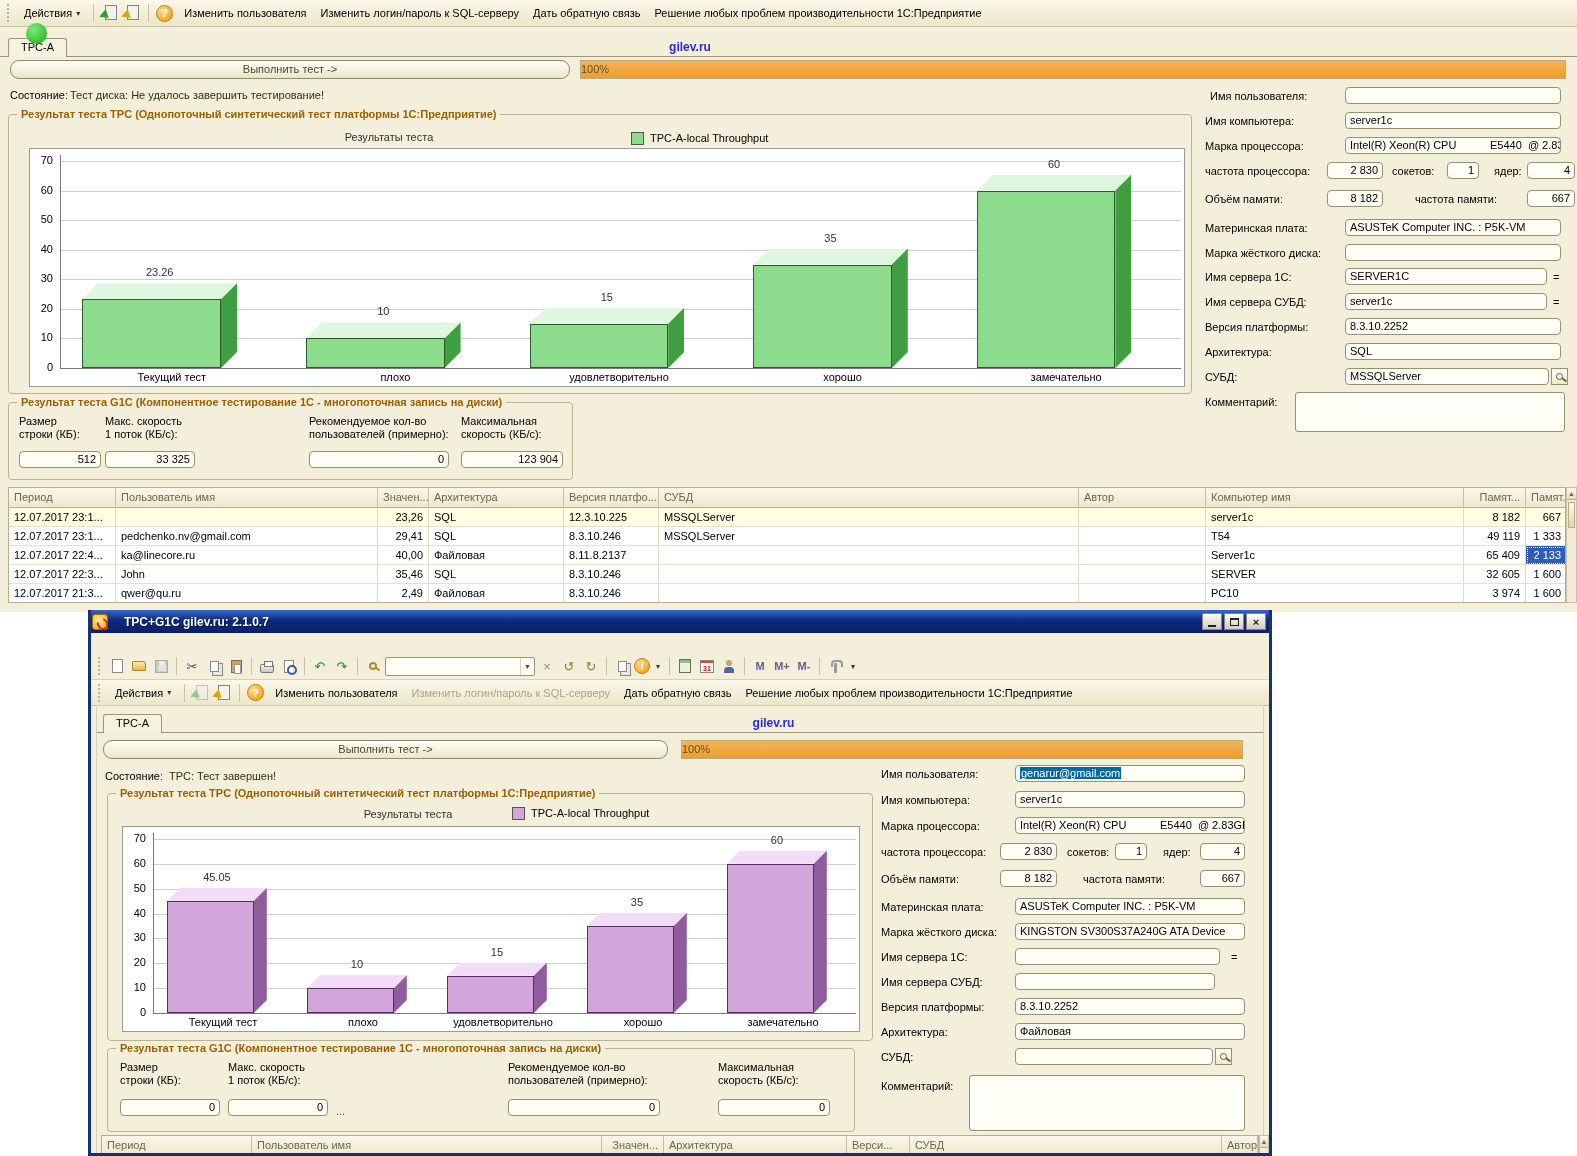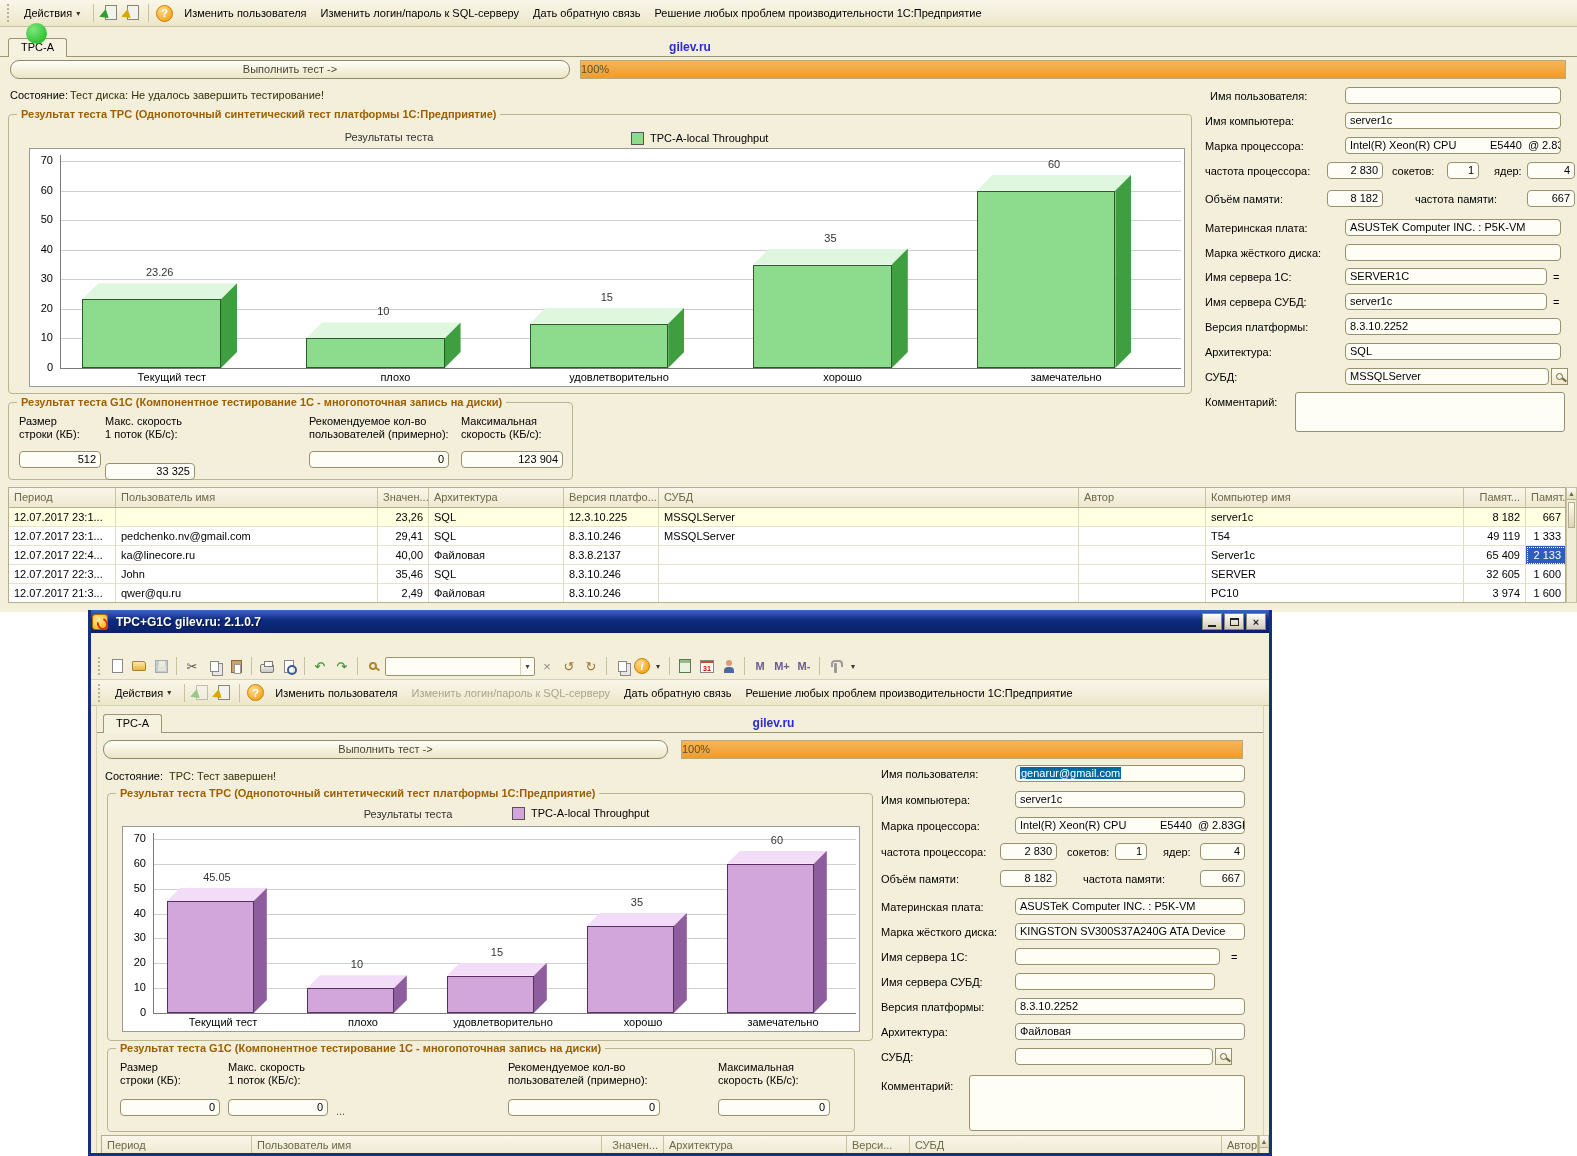--- a/index.html
+++ b/index.html
@@ -54,21 +54,21 @@
 .tbl-cell{flex:none;height:19px;line-height:18px;padding:0 5px;border-right:1px solid #e0dbc2;border-bottom:1px solid #e7e2ca;overflow:hidden;white-space:nowrap;background:#fff}
 .tbl-head .tbl-cell{background:linear-gradient(#faf7ea,#eee8cf);color:#6e6847;border-right:1px solid #c9c2a0;border-bottom:1px solid #b5ae8c;height:20px}
 .tbl-row.hl .tbl-cell{background:#ffffe1}
 .tbl-cell.sel{background:#2e5cb8;color:#fff;outline:1px dotted #fff;outline-offset:-2px}
 .tbl-cell.r{text-align:right}
 .sb{position:absolute;background:#f0ecd8;border:1px solid #c9c2a0}
 .sb-btn{position:absolute;left:0;top:0;width:100%;height:12px;background:linear-gradient(#fdfbf2,#e3dcc0);border-bottom:1px solid #b5ae8c;font-size:7px;text-align:center;line-height:11px;color:#6e6847}
 .sb-thumb{position:absolute;left:1px;top:14px;width:7px;height:26px;background:linear-gradient(#fdfbf2,#ddd5b5);border:1px solid #b5ae8c}
 .green-dot{position:absolute;left:26px;top:23px;width:21px;height:21px;border-radius:50%;background:radial-gradient(circle at 35% 30%,#7ee87e,#12b212);z-index:60}
 .front-window{position:absolute;left:88px;top:610px;width:1184px;height:546px;background:#f3efda;border:3px solid #16317c;border-top:none;overflow:hidden;z-index:40}
-.titlebar{position:absolute;left:-3px;top:0;width:1184px;height:23px;background:linear-gradient(#3a66c8,#0d2a7e 45%,#0a2168);display:flex;align-items:center;padding:0 4px;gap:8px}
+.titlebar{position:absolute;left:-3px;top:0;width:1184px;height:23px;background:linear-gradient(#3a66c8,#0d2a7e 45%,#0a2168);display:flex;align-items:center;padding:0 4px;gap:16px}
 .app-icon{width:16px;height:16px;flex:none;border-radius:3px;background:radial-gradient(circle at 40% 35%,#ffe9a0,#f6a800);border:1px solid #b06a00;position:relative}
 .app-icon::after{content:"";position:absolute;left:4px;top:3px;width:7px;height:8px;border:2px solid #d92b04;border-radius:50%;border-top-color:transparent;transform:rotate(-30deg)}
 .title-text{color:#fff;font-weight:bold;font-size:12px;text-shadow:1px 1px 1px #061442;white-space:nowrap}
 .tbtns{margin-left:auto;display:flex;gap:2px;padding-right:2px}
 .tbtn{width:20px;height:17px;background:linear-gradient(#fefdf8,#cfcaba);border:1px solid #8a8675;display:flex;align-items:center;justify-content:center;font-size:11px;font-weight:bold;color:#222}
 .g-min{width:8px;height:2px;background:#222;margin-top:8px}
 .g-max{width:9px;height:8px;border:1px solid #222;border-top-width:2px}
 .menubar{position:absolute;left:0;top:23px;width:1178px;height:20px;background:#f3efda;border-bottom:1px solid #d8d2b2;display:flex;align-items:center;padding-left:10px}
 .menu-item{padding:2px 8px;white-space:nowrap}
 .stdbar{position:absolute;left:0;top:43px;width:1178px;height:27px;background:#f3efda;border-bottom:1px solid #d8d2b2;display:flex;align-items:center;padding-left:4px;gap:2px}
@@ -197,21 +197,21 @@
       <div class="grp-caption">Результат теста G1C (Компонентное тестирование 1С - многопоточная запись на диски)</div>
       <div class="flabel2" style="left:10px;top:12px">Размер
 строки (КБ):</div>
       <div class="flabel2" style="left:96px;top:12px">Макс. скорость
 1 поток (КБ/с):</div>
       <div class="flabel2" style="left:300px;top:12px">Рекомендуемое кол-во
 пользователей (примерно):</div>
       <div class="flabel2" style="left:452px;top:12px">Максимальная
 скорость (КБ/с):</div>
       <div class="fld num" style="left:10px;top:48px;width:82px">512</div>
-      <div class="fld num" style="left:96px;top:60px;width:90px">33 325</div>
+      <div class="fld num" style="left:96px;top:48px;width:90px">33 325</div>
       <div class="fld num" style="left:300px;top:48px;width:140px">0</div>
       <div class="fld num" style="left:452px;top:48px;width:102px">123 904</div>
     </div>
 
     <div class="flabel" style="left:1210px;top:90px">Имя пользователя:</div>
     <div class="fld" style="left:1345px;top:87px;width:216px"></div>
     <div class="flabel" style="left:1205px;top:115px">Имя компьютера:</div>
     <div class="fld" style="left:1345px;top:112px;width:216px">server1c</div>
     <div class="flabel" style="left:1205px;top:140px">Марка процессора:</div>
     <div class="fld" style="left:1345px;top:137px;width:216px">Intel(R) Xeon(R) CPU           E5440  @ 2.83GH</div>
@@ -282,21 +282,21 @@
           <div class="tbl-cell" style="width: 127px;"></div>
           <div class="tbl-cell" style="width: 258px;">T54</div>
           <div class="tbl-cell r" style="width: 62px;">49 119</div>
           <div class="tbl-cell r" style="width: 41px;">1 333</div>
         </div>
         <div class="tbl-row">
           <div class="tbl-cell" style="width: 107px;">12.07.2017 22:4...</div>
           <div class="tbl-cell" style="width: 262px;">ka@linecore.ru</div>
           <div class="tbl-cell r" style="width: 51px;">40,00</div>
           <div class="tbl-cell" style="width: 135px;">Файловая</div>
-          <div class="tbl-cell" style="width: 95px;">8.3.8.2137</div>
+          <div class="tbl-cell" style="width: 95px;">8.11.8.2137</div>
           <div class="tbl-cell" style="width: 420px;"></div>
           <div class="tbl-cell" style="width: 127px;"></div>
           <div class="tbl-cell" style="width: 258px;">Server1c</div>
           <div class="tbl-cell r" style="width: 62px;">65 409</div>
           <div class="tbl-cell r sel" style="width: 41px;">2 133</div>
         </div>
         <div class="tbl-row">
           <div class="tbl-cell" style="width: 107px;">12.07.2017 22:3...</div>
           <div class="tbl-cell" style="width: 262px;">John</div>
           <div class="tbl-cell r" style="width: 51px;">35,46</div>

